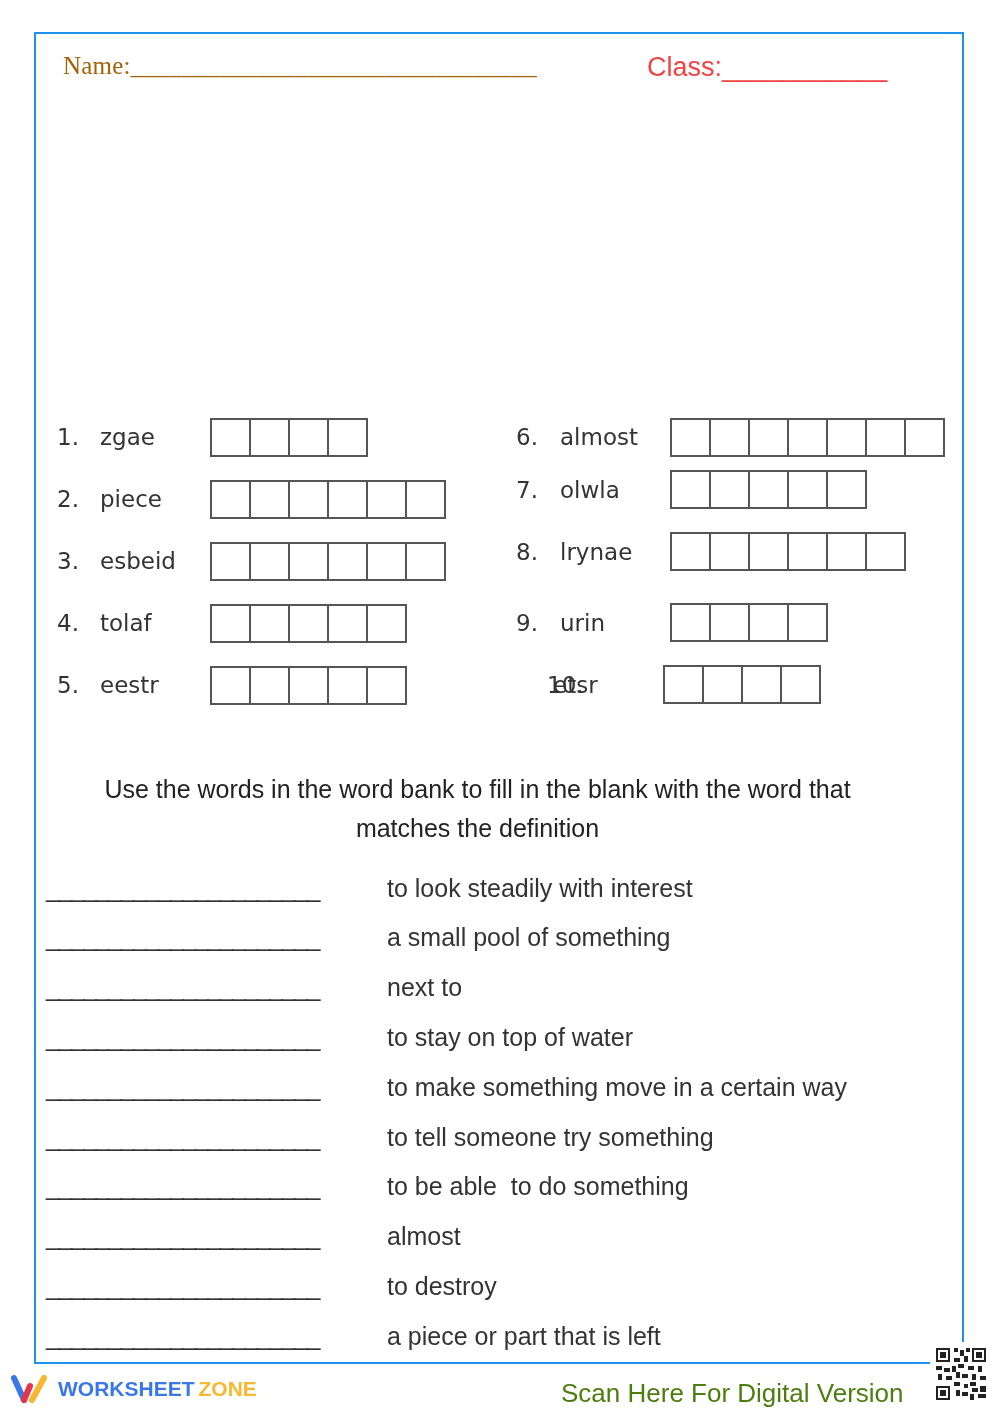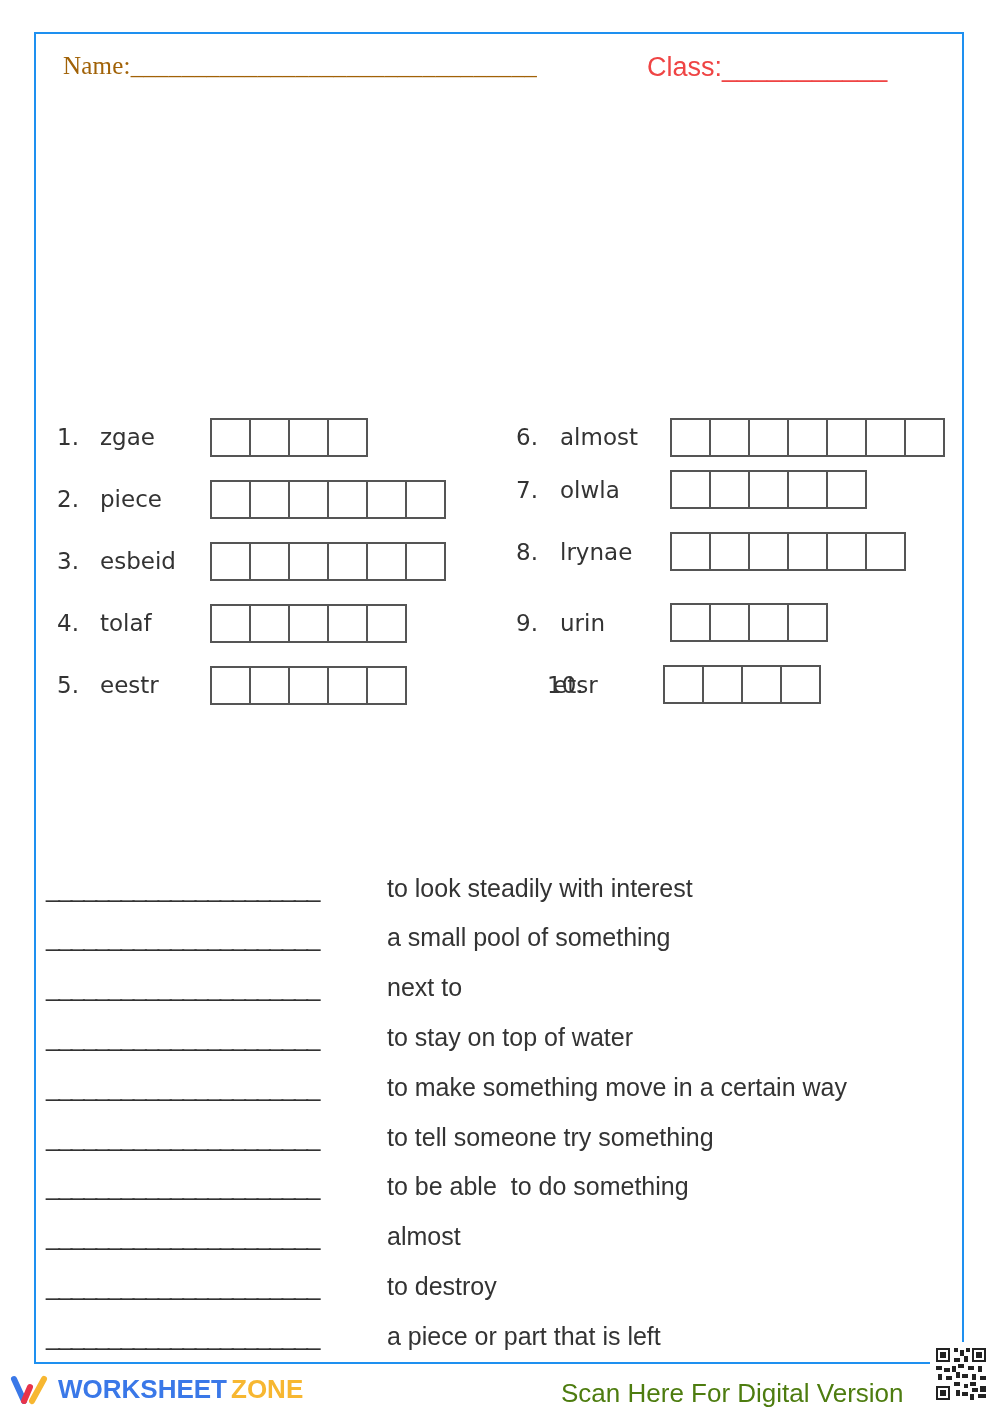--- a/index.html
+++ b/index.html
@@ -18,21 +18,21 @@
   .scr-word { position: absolute; }
   .boxes { position: absolute; display: flex; height: 37px; }
   .box { width: 37px; height: 35px; border: 2px solid #555; margin-right: -2px; box-sizing: content-box; }
   .instr { position: absolute; left: 40px; top: 770px; width: 875px; text-align: center;
            font-size: 25px; line-height: 39px; color: #222; font-family: "Liberation Sans", sans-serif; }
   .def-row { position: absolute; left: 46px; height: 40px; font-size: 25px; color: #333;
              font-family: "Liberation Sans", sans-serif; }
   .def-blank { position: absolute; left: 0; top: 0; color: #333; letter-spacing: -1.5px; }
   .def-text { position: absolute; left: 341px; top: 0; white-space: pre; }
   .footer-logo { position: absolute; left: 10px; top: 1374px; display: flex; align-items: center; }
-  .logo-text { font-family: "Liberation Sans", sans-serif; font-weight: bold; font-size: 26px; margin-left: 8px; }
+  .logo-text { font-family: "Liberation Sans", sans-serif; font-weight: bold; font-size: 21px; margin-left: 8px; }
   .logo-w { color: #3a78e8; }
   .logo-z { color: #f7b731; }
   .scan { position: absolute; left: 561px; top: 1378px; font-size: 26px; color: #4d7c0f;
           font-family: "Liberation Sans", sans-serif; }
   .qr { position: absolute; left: 930px; top: 1342px; width: 62px; height: 64px; background: #fff; }
 </style>
 </head>
 <body>
 
 <div class="frame"></div>
@@ -161,20 +161,22 @@
   </div>
   <div class="boxes" style="left:663px;top:665px;">
     <div class="box"></div>
       <div class="box"></div>
       <div class="box"></div>
       <div class="box"></div>
   </div>
 </div>
 
 <div class="instr">
+  <div>Use the words in the word bank to fill in the blank with the word that</div>
+  <div>matches the definition</div>
 </div>
 
 <div>
   <div class="def-row" style="top:874px;">
     <span class="def-blank">______________________</span>
     <span class="def-text">to look steadily with interest</span>
   </div>
   <div class="def-row" style="top:923px;">
     <span class="def-blank">______________________</span>
     <span class="def-text">a small pool of something</span>

